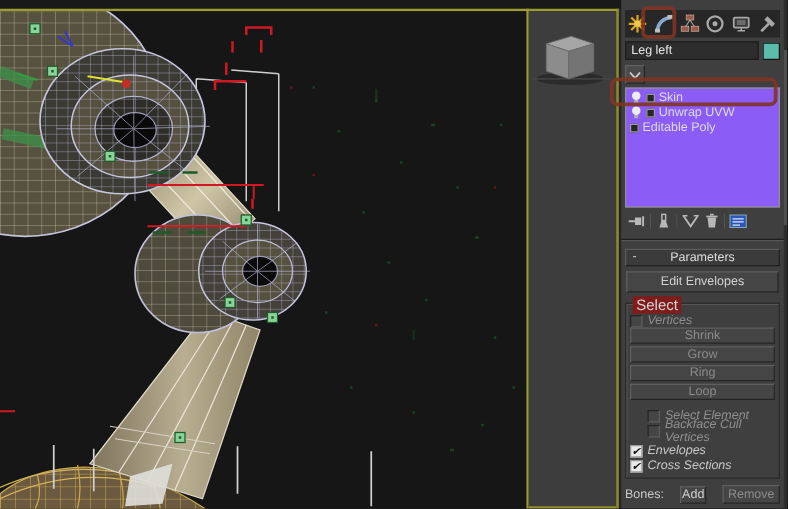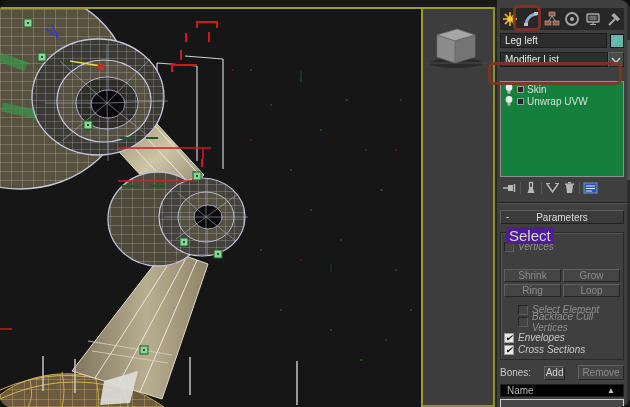--- a/index.html
+++ b/index.html
@@ -1,17 +1,17 @@
 <!DOCTYPE html>
 <html><head>
 <meta charset="utf-8">
 <style>
   html,body{margin:0;padding:0;background:#111;}
   *{box-sizing:border-box;font-family:"Liberation Sans",sans-serif;}
-  .screen{position:relative;width:630px;height:407px;background:#262626;overflow:hidden;border-radius:11px;}
+  .screen{position:relative;width:630px;height:407px;background:#262626;overflow:hidden;}
 
   
   .top-strip{position:absolute;left:0;top:0;width:630px;height:7px;background:#191919;}
   .vp-border-top{position:absolute;left:0;top:7px;width:495px;height:2px;background:#9c9c30;}
   .vp-main{position:absolute;left:0;top:9px;width:421px;height:398px;background:#161616;}
   .vp-border-right{position:absolute;left:421px;top:7px;width:2px;height:400px;background:#9c9c30;}
   .vp-strip{position:absolute;left:423px;top:9px;width:70px;height:398px;background:#3d3d3d;border-bottom:2px solid #8f8f2c;}
   .vp-border-right2{position:absolute;left:493px;top:7px;width:2px;height:400px;background:#8f8f2c;}
   .vp-main svg,.vp-strip svg{display:block;}
 
@@ -23,44 +23,44 @@
   .tabbar{margin-top:8px;height:22px;background:#272727;display:flex;align-items:center;gap:2px;padding:0 1px;}
   .tab{width:20px;height:20px;display:flex;align-items:center;justify-content:center;}
 
   .row{display:flex;align-items:center;}
   .name-row{margin-top:3px;height:15px;gap:3px;}
   .field{flex:1;height:15px;background:#2d2d2d;border:1px solid #1c1c1c;color:#e6e6e6;font-size:10px;padding:1px 0 0 4px;white-space:nowrap;overflow:hidden;}
   .swatch{width:14px;height:14px;background:#5bbcac;border:1px solid #141414;}
   .combo-row{margin-top:4px;height:15px;}
   .combo-btn{width:16px;height:15px;background:#4a4a4a;border:1px solid;border-color:#616161 #242424 #242424 #616161;display:flex;align-items:center;justify-content:center;}
 
-  .stack{margin-top:14px;height:96px;background:#15803d;border:1px solid #909090;padding-top:1px;}
+  .stack{margin-top:3px;height:96px;background:#8b5cf6;border:1px solid #909090;padding-top:1px;}
   .stack-row{height:12px;display:flex;align-items:center;gap:3px;padding-left:3px;color:#dcdcdc;font-size:10px;}
   .mod-box{width:7px;height:7px;background:#262626;border:1px solid #9a9a9a;flex:0 0 auto;}
   .bulb{flex:0 0 auto;}
 
   .stack-tools{margin-top:3px;height:15px;display:flex;align-items:center;gap:3px;padding:0 2px;}
   .tool-sep{width:1px;height:12px;background:#242424;border-right:1px solid #555;}
   .divider{margin:7px -3px 0 -3px;height:2px;border-top:1px solid #1e1e1e;border-bottom:1px solid #555;}
 
   .rollout-hdr{position:relative;margin-top:6px;height:14px;background:#3b3b3b;border:1px solid;border-color:#5c5c5c #222 #222 #5c5c5c;color:#dcdcdc;font-size:10px;display:flex;align-items:center;justify-content:center;}
   .collapse{position:absolute;left:5px;top:0;color:#cfcfcf;}
 
   .btn{background:#454545;border:1px solid;border-color:#5f5f5f #262626 #262626 #5f5f5f;color:#d2d2d2;font-size:10px;display:flex;align-items:center;justify-content:center;}
   .btn.dim{color:#8b8b8b;}
   .btn-edit{margin:4px 1px 0 1px;height:17px;}
 
   .groupbox{position:relative;margin-top:8px;border:1px solid #2a2a2a;box-shadow:1px 1px 0 #555 inset;padding:7px 3px 4px 3px;}
-  .group-label{position:absolute;top:-6px;left:5px;background:#4c1d95;padding:0 3px;color:#d6d6d6;font-size:15px;}
+  .group-label{position:absolute;top:-6px;left:5px;background:#7f1d1d;padding:0 3px;color:#d6d6d6;font-size:12px;}
   .cbrow{display:flex;align-items:center;gap:4px;height:11px;margin-top:1px;font-size:10px;color:#c8c8c8;font-style:italic;}
   .cbrow.indent{margin-left:14px;}
   .cbrow.dim{color:#8f8f8f;}
   .cb{width:10px;height:10px;background:#454545;border:1px solid;border-color:#242424 #5c5c5c #5c5c5c #242424;flex:0 0 auto;font-size:9px;line-height:9px;text-align:center;color:#111;}
   .cb.checked{background:#e9e9e9;border-color:#9a9a9a;}
-  .btn-grid{display:grid;grid-template-columns:1fr 1fr;gap:2px;margin-top:17px;}
+  .btn-grid{display:grid;grid-template-columns:1fr;gap:2px;margin-top:0;}
   .btn-grid .btn{height:13px;}
   .gap7{margin-top:7px;}
   .gap5{margin-top:5px;}
 
   .bones-row{margin-top:5px;height:15px;gap:13px;font-size:10px;color:#c8c8c8;}
   .btn-add{flex:1;height:14px;}
   .btn-remove{width:46px;height:15px;}
   .list-hdr{margin-top:4px;height:13px;background:#000000;border:1px solid #1f1f1f;display:flex;align-items:center;justify-content:space-between;padding:0 8px 0 6px;color:#b9b9b9;font-size:10px;}
   .sort-tri{font-size:8px;color:#c6c6c6;}
   .listbox{margin-top:2px;height:20px;border:1px solid #cfcfcf;background:#474747;}
@@ -288,21 +288,20 @@
         </svg>
       </div>
     </div>
 
     <div class="row name-row">
       <div class="field">Leg left</div>
       <div class="swatch"></div>
     </div>
 
     <div class="row combo-row">
-      <div class="field">Modifier List</div>
       <div class="combo-btn">
         <svg width="10" height="8">
             <path d="M1,2 L5,6.5 L9,2" stroke="#cfcfcf" stroke-width="1.4" fill="none"></path>
           </svg>
       </div>
     </div>
 
     <div class="stack">
       <div class="stack-row">
         <svg class="bulb" width="10" height="12">
@@ -313,20 +312,24 @@
         <span>Skin</span>
       </div>
       <div class="stack-row">
         <svg class="bulb" width="10" height="12">
             <circle cx="5" cy="4.5" r="3.4" fill="#ececec"></circle>
             <rect x="3.4" y="8" width="3.2" height="2.6" fill="#b0b0b0"></rect>
           </svg>
         <span class="mod-box"></span>
         <span>Unwrap UVW</span>
       </div>
+      <div class="stack-row">
+        <span class="mod-box"></span>
+        <span>Editable Poly</span>
+      </div>
     </div>
 
     <div class="stack-tools">
       <svg width="15" height="14">
           <line x1="1" y1="7" x2="6" y2="7" stroke="#b8b8b8" stroke-width="1.5"></line>
           <rect x="6" y="4" width="5" height="6" fill="#b8b8b8"></rect>
           <line x1="12.5" y1="3" x2="12.5" y2="11" stroke="#b8b8b8" stroke-width="1.5"></line>
         </svg>
       <span class="tool-sep"></span>
       <svg width="14" height="14">
@@ -350,20 +353,21 @@
         </svg>
     </div>
 
     <div class="divider"></div>
 
     <div class="rollout-hdr">
       <span class="collapse">-</span>
       <span>Parameters</span>
     </div>
 
+    <div class="btn btn-edit">Edit Envelopes</div>
 
     <div class="groupbox">
       <span class="group-label">Select</span>
 
       <div class="cbrow dim">
         <span class="cb"></span>
         <span>Vertices</span>
       </div>
 
       <div class="btn-grid">

